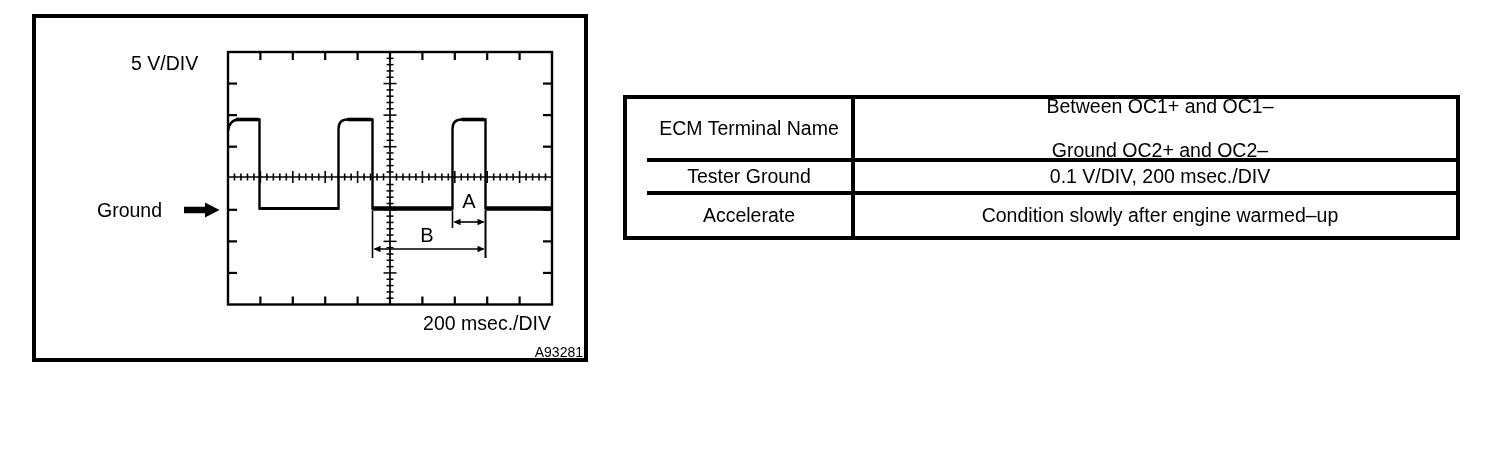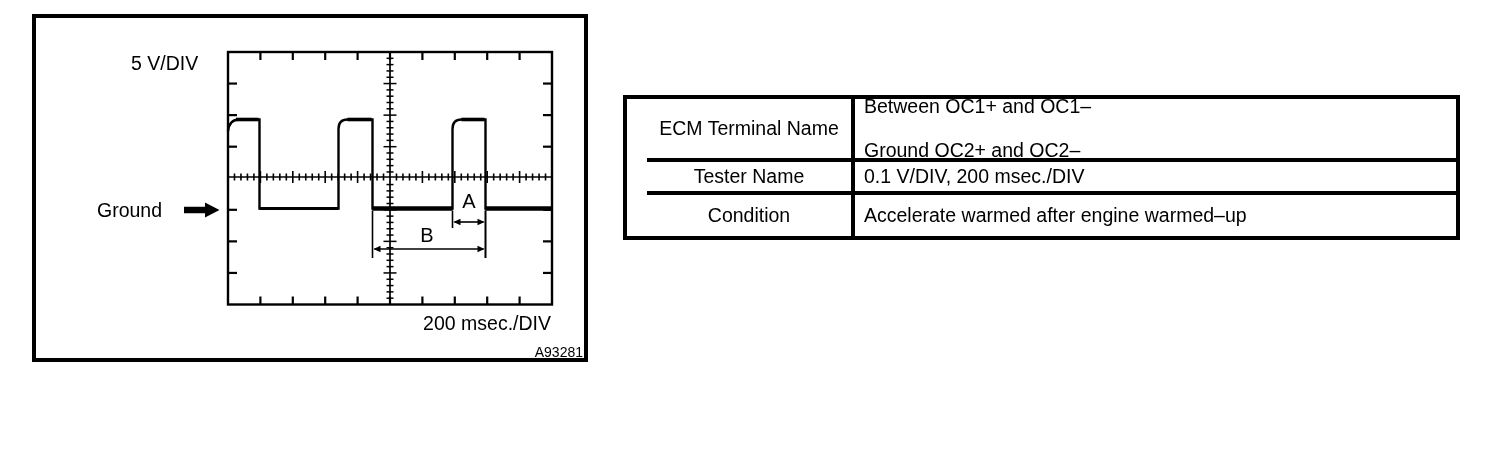--- a/index.html
+++ b/index.html
@@ -39,21 +39,21 @@
     display: flex;
     flex-direction: column;
     justify-content: center;
   }
   .cell.label {
     align-items: center;
     text-align: center;
     border-right: 4px solid #000;
     margin-left: 20px;
   }
-  .cell.value { padding-left: 9px; align-items: flex-start; gap: 17px; }
+  .cell.value { padding-left: 9px; align-items: center; gap: 17px; }
   .row-sep { border-bottom: 4px solid #000; }
 </style>
 </head>
 <body>
 
 <div class="page">
 
   <svg style="position:absolute;left:0;top:0" width="620" height="380" viewBox="0 0 620 380">
 
     <rect x="34" y="16" width="552" height="344" fill="none" stroke="#000" stroke-width="4"></rect>
@@ -219,27 +219,27 @@
   <div class="spec-table">
     <div class="cell label row-sep">
       <div>ECM Terminal Name</div>
     </div>
     <div class="cell value row-sep">
       <div>Between OC1+ and OC1–</div>
       <div>Ground OC2+ and OC2–</div>
     </div>
 
     <div class="cell label row-sep">
-      <div>Tester Name</div>
+      <div>Tester Ground</div>
     </div>
     <div class="cell value row-sep">
       <div>0.1 V/DIV, 200 msec./DIV</div>
     </div>
 
     <div class="cell label">
-      <div>Condition</div>
+      <div>Accelerate</div>
     </div>
     <div class="cell value">
-      <div>Accelerate warmed after engine warmed–up</div>
+      <div>Condition slowly after engine warmed–up</div>
     </div>
   </div>
 
 </div>
 
 </body></html>

